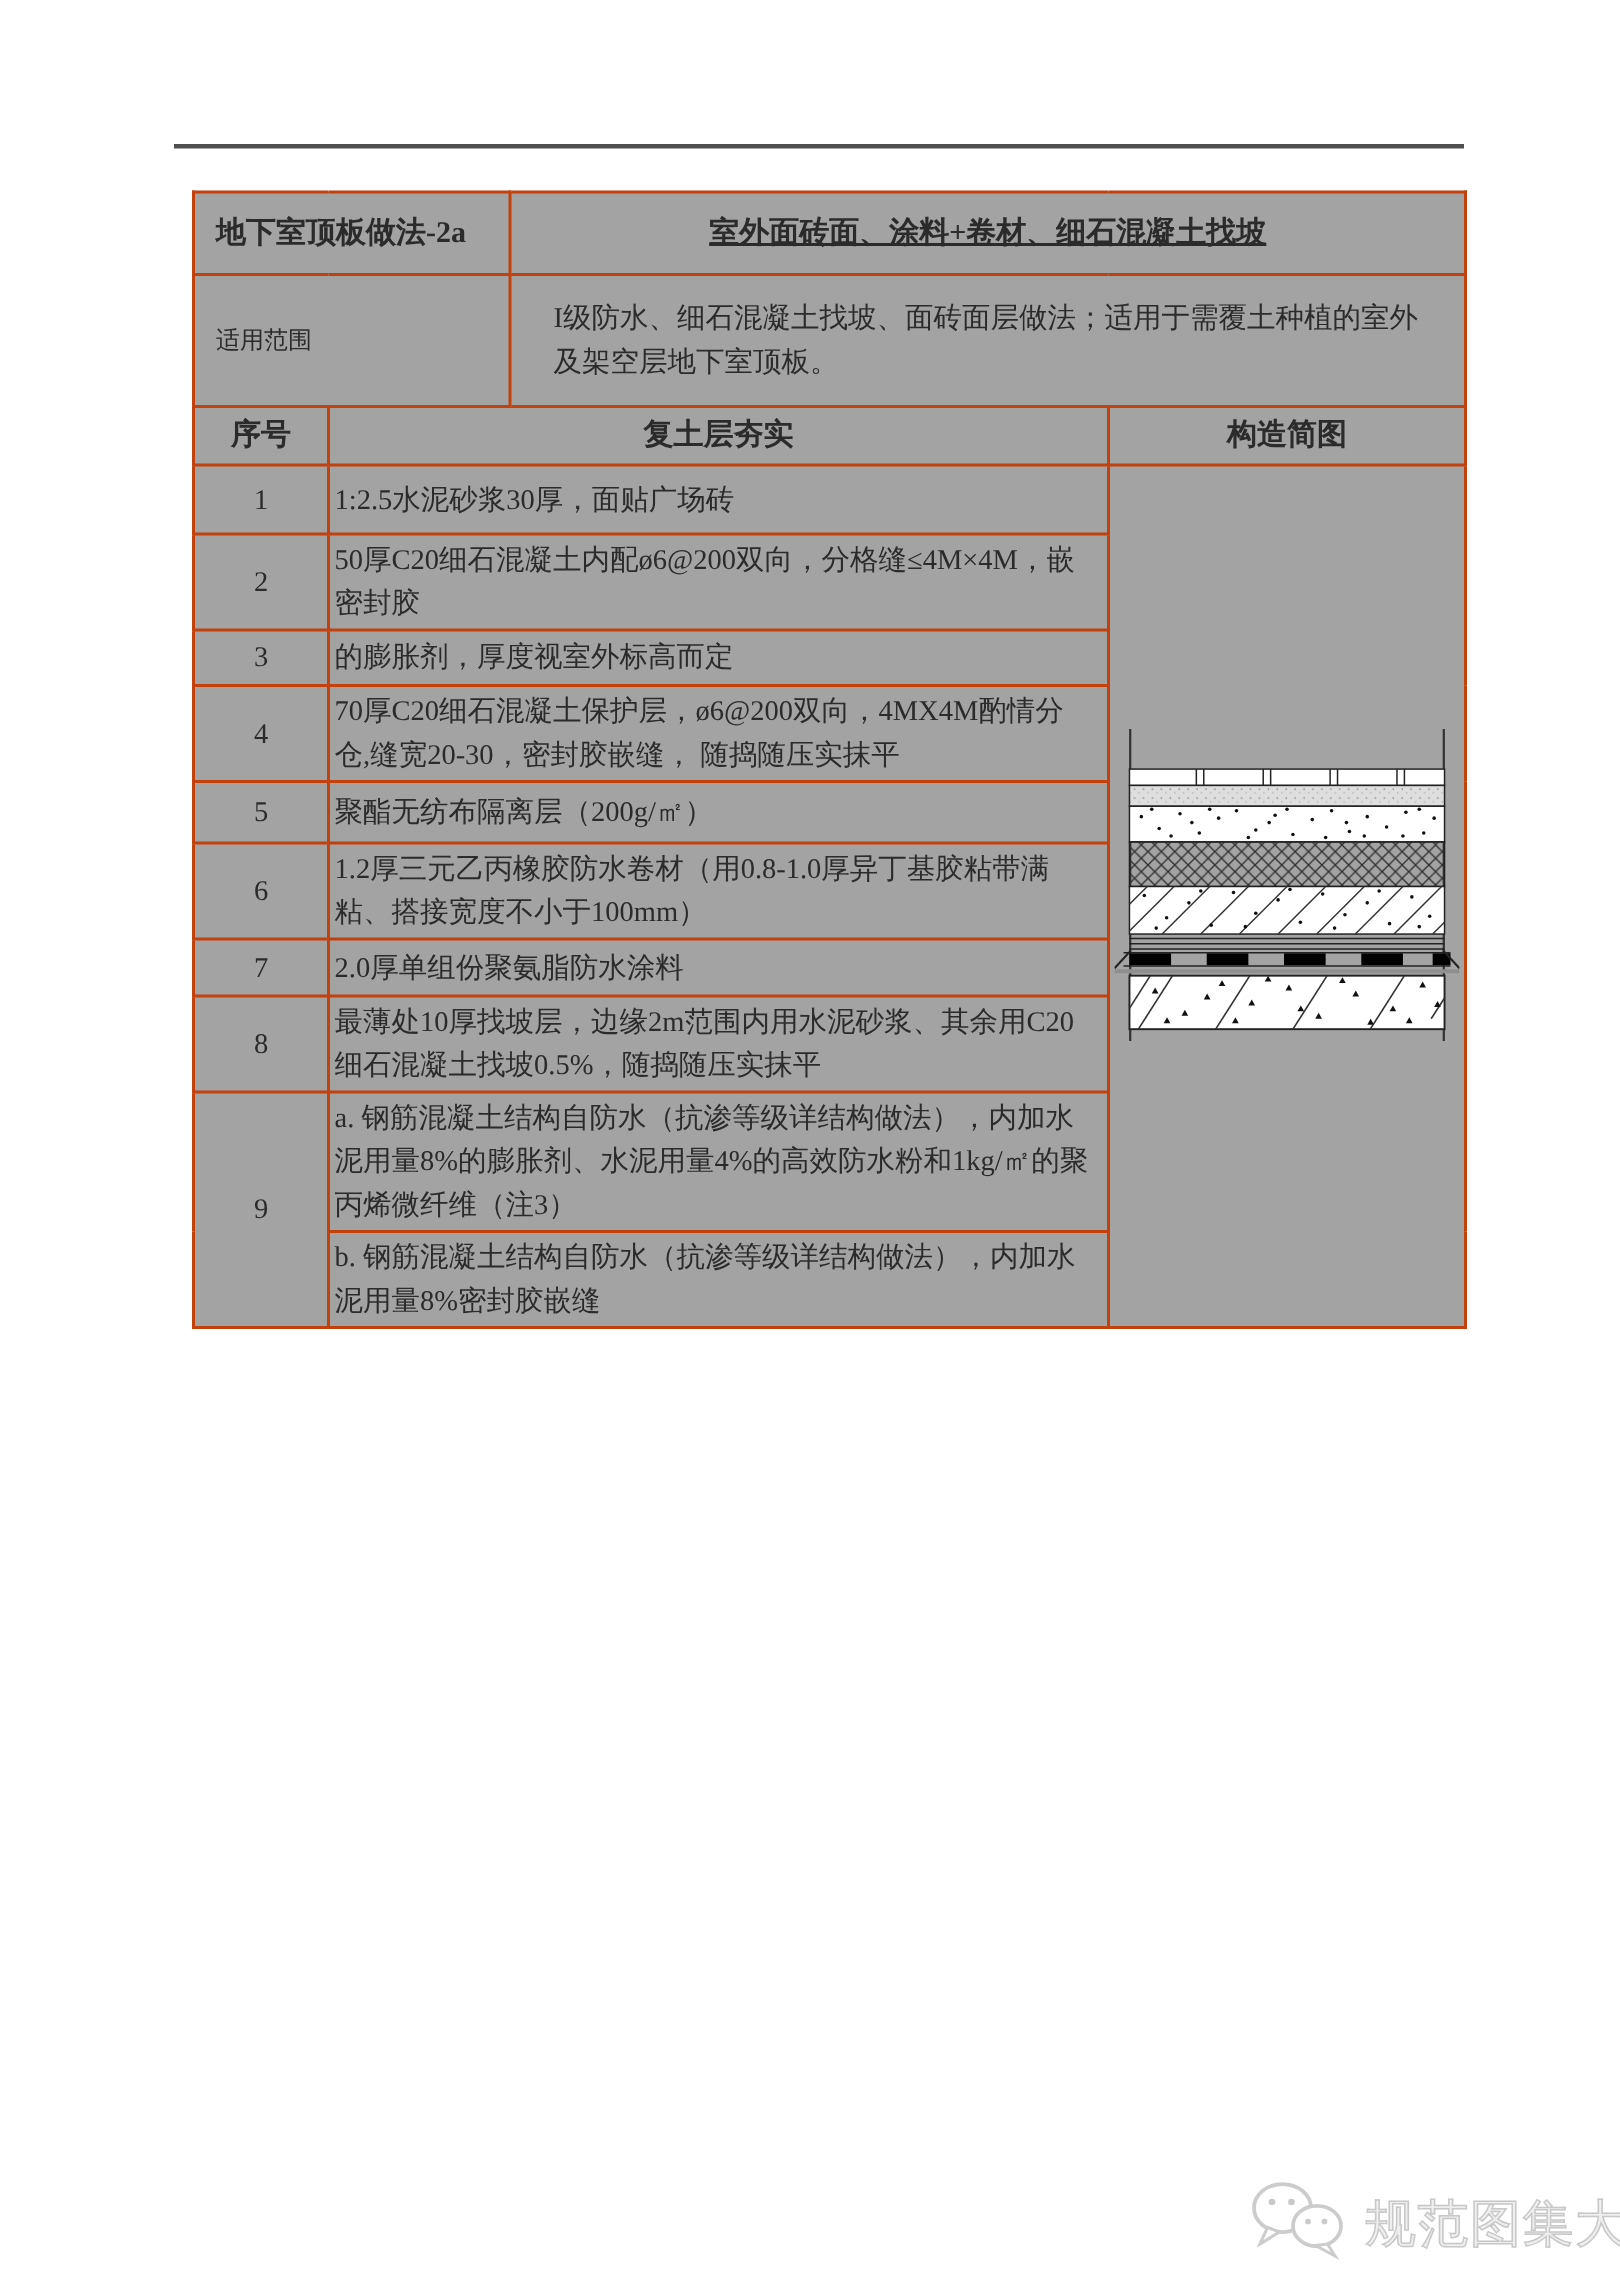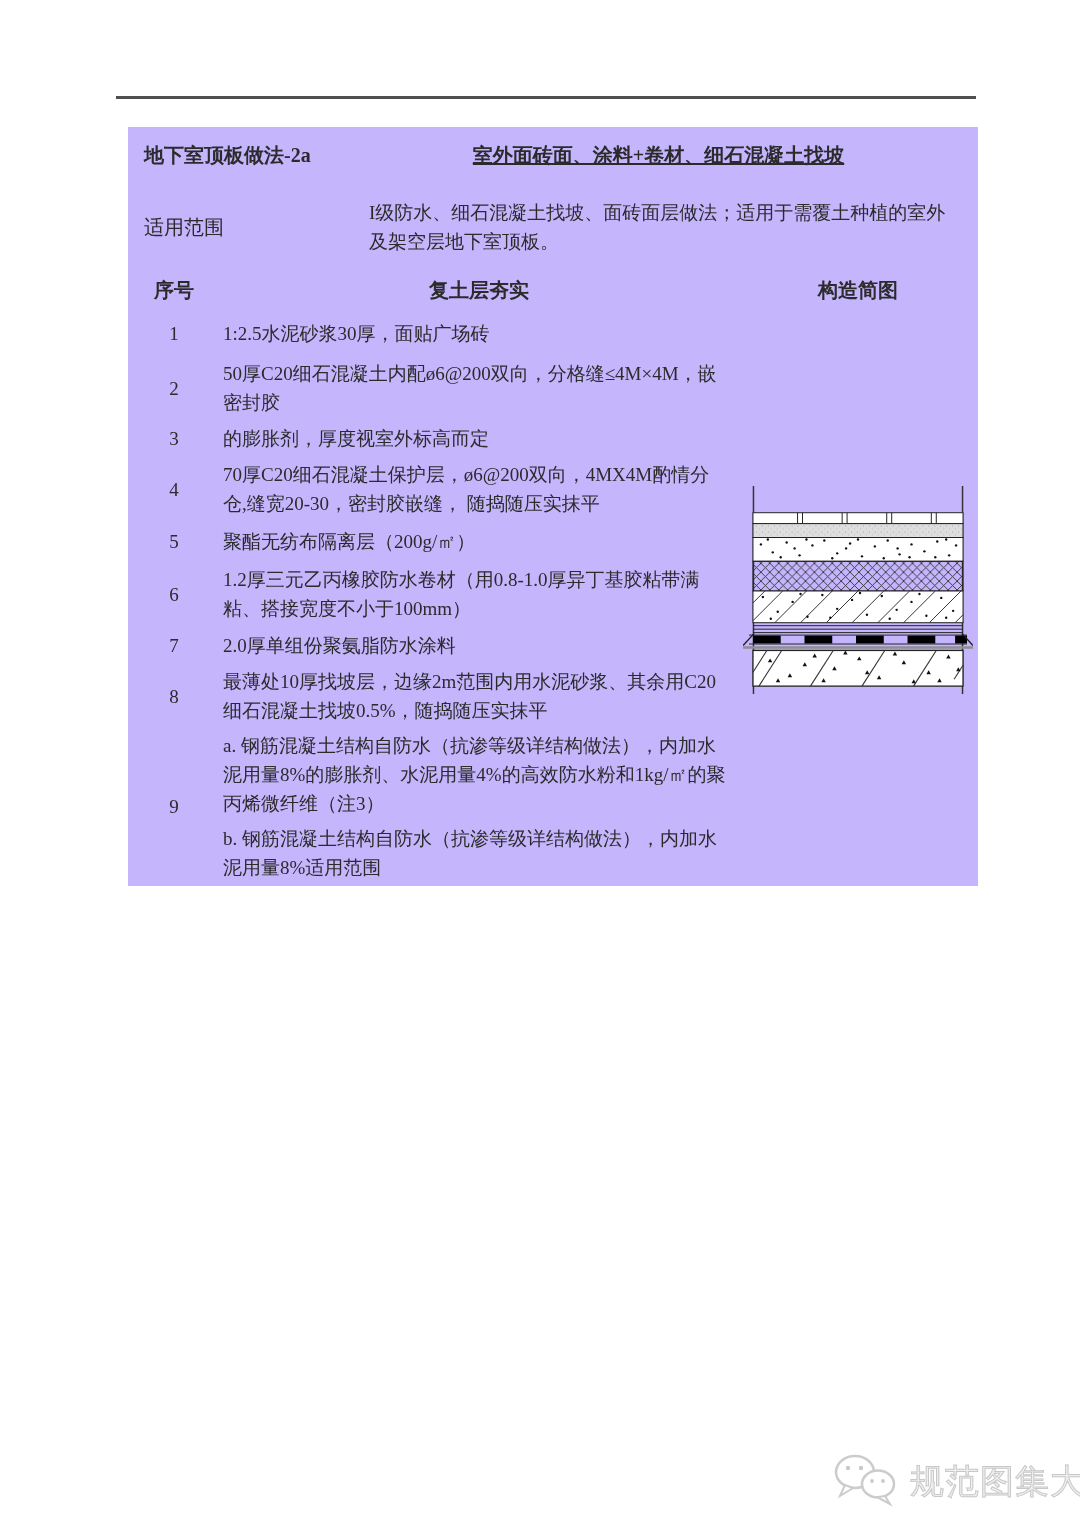--- a/index.html
+++ b/index.html
@@ -16,29 +16,29 @@
     position:absolute; left:116px; top:96px;
     width:860px; height:3px; background:#4f4f4f;
   }
   table.spec-table {
     position:absolute; left:128px; top:127px;
     width:848px;
     border-collapse:collapse;
     table-layout:fixed;
   }
   .spec-table td {
-    border:2px solid #c4b5fd;
+    border:2px solid #c2410c;
     font-size:19px;
     line-height:29px;
     vertical-align:middle;
-    background:#c4b5fd;
+    background:#a3a3a3;
   }
   td.c-code { font-weight:bold; font-size:20px; padding-left:14px; }
   td.c-title { font-weight:bold; font-size:20px; text-align:center;text-decoration:underline; }
-  td.c-scope-label { padding-left:14px; font-size:20px; }
+  td.c-scope-label { padding-left:14px; font-size:16px; }
   td.c-scope-text { padding:4px 28px; }
   td.c-colhead { font-weight:bold; text-align:center; font-size:20px; }
   td.c-no { text-align:center; font-size:19px; }
   td.c-text { padding:2px 6px 2px 3px; }
   td.c-diagram { vertical-align:top; text-align:center; }
   .diagram-wrap { margin-top:172px; display:inline-block; }
   .note {
     position:absolute; left:127px; top:856px; width:860px;
     font-size:19px; line-height:28px;
   }
@@ -269,21 +269,21 @@
     </tr>
     <tr style="height:62px">
       <td class="c-no">8</td>
       <td colspan="2" class="c-text">最薄处10厚找坡层，边缘2m范围内用水泥砂浆、其余用C20细石混凝土找坡0.5%，随捣随压实抹平</td>
     </tr>
     <tr style="height:86px">
       <td class="c-no" rowspan="2">9</td>
       <td colspan="2" class="c-text">a. 钢筋混凝土结构自防水（抗渗等级详结构做法），内加水泥用量8%的膨胀剂、水泥用量4%的高效防水粉和1kg/㎡的聚丙烯微纤维（注3）</td>
     </tr>
     <tr style="height:57px">
-      <td colspan="2" class="c-text">b. 钢筋混凝土结构自防水（抗渗等级详结构做法），内加水泥用量8%适用范围</td>
+      <td colspan="2" class="c-text">b. 钢筋混凝土结构自防水（抗渗等级详结构做法），内加水泥用量8%密封胶嵌缝</td>
     </tr>
   </tbody>
     </table>
 
 
 
   <div class="watermark">
     <span>
       <svg width="70" height="56" viewBox="0 0 70 56" xmlns="http://www.w3.org/2000/svg">
         <g fill="#ffffff" stroke="#cccccc" stroke-width="2.5">

